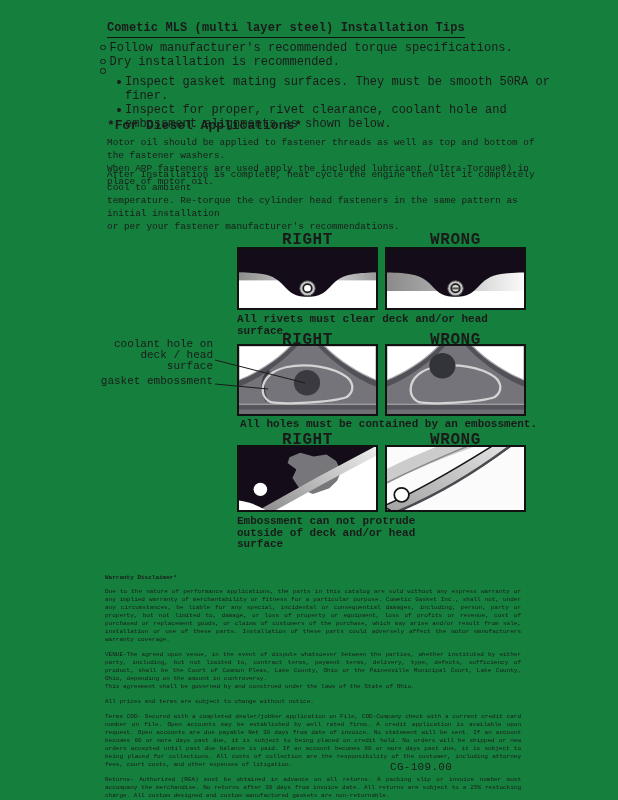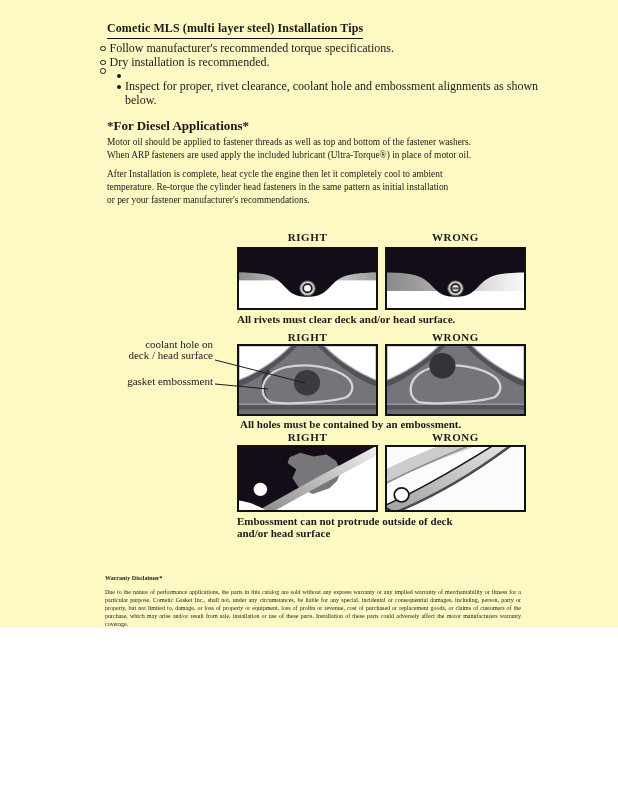--- a/index.html
+++ b/index.html
@@ -1,33 +1,33 @@
 <!DOCTYPE html>
 <html><head>
 <meta charset="utf-8">
 <style>
   html,body{margin:0;padding:0;background:#fff;}
   .page{
-    position:relative;width:618px;height:628px;background:#fef9c3;
-    font-family:Liberation Serif, serif;color:#1a1a1a;overflow:hidden;
+    position:relative;width:618px;height:800px;background:#15803d;
+    font-family:Liberation Mono, monospace;color:#1a1a1a;overflow:hidden;
   }
   .abs{position:absolute;}
   .pre{white-space:pre-line;}
 
   .doc-title{font-size:12px;font-weight:bold;border-bottom:1.5px solid #111;padding-bottom:2px;display:inline-block;letter-spacing:.1px;}
   .bullets{font-size:12px;line-height:14px;}
   .b-row{display:flex;align-items:baseline;}
   .dot-o{width:3.5px;height:3.5px;border:1px solid #1a1a1a;border-radius:50%;display:inline-block;margin-right:4px;flex:0 0 auto;position:relative;top:-1px;}
   .dot-f{width:4px;height:4px;background:#1a1a1a;border-radius:50%;display:inline-block;margin-right:4px;flex:0 0 auto;position:relative;top:-1px;}
   .sub{margin-left:17px;}
 
   .h2{font-size:13px;font-weight:bold;}
   .body-p{font-size:9.4px;line-height:13px;}
 
-  .rw-label{font-size:11px;font-weight:bold;letter-spacing:.6px;text-align:center;width:141px;}
+  .rw-label{font-size:16px;font-weight:bold;letter-spacing:.6px;text-align:center;width:141px;}
   .panel{width:141px;box-sizing:border-box;border:2px solid #111;background:#fff;}
   .panel svg{display:block;}
   .caption{font-size:11px;font-weight:bold;line-height:11.5px;}
   .anno{font-size:11px;line-height:11px;text-align:right;width:123px;}
 
   .legal{font-size:6px;line-height:8px;width:416px;text-align:justify;}
   .legal .lh{font-weight:bold;margin-bottom:6px;}
   .legal p{margin:0 0 7px 0;}
   .footer-code{font-size:11px;letter-spacing:.3px;}
 </style>
@@ -47,20 +47,21 @@
       </div>
     <div class="b-row">
         <span class="dot-o"></span>
         <span>Dry installation is recommended.</span>
       </div>
     <div class="b-row">
         <span class="dot-o"></span>
       </div>
     <div class="b-row sub">
         <span class="dot-f"></span>
+        <span>Inspect gasket mating surfaces.  They must be smooth 50RA or finer.</span>
       </div>
     <div class="b-row sub">
         <span class="dot-f"></span>
         <span>Inspect for proper, rivet clearance, coolant hole and embossment alignments as shown below.</span>
       </div>
   </div>
 
   <div class="abs h2" style="left:107px;top:118px;">*For Diesel Applications*</div>
   <div class="abs body-p pre" style="left:107px;top:136px;width:442px;">Motor oil should be applied to fastener threads as well as top and bottom of the fastener washers.
 When ARP fasteners are used apply the included lubricant (Ultra-Torque®) in place of motor oil.</div>

